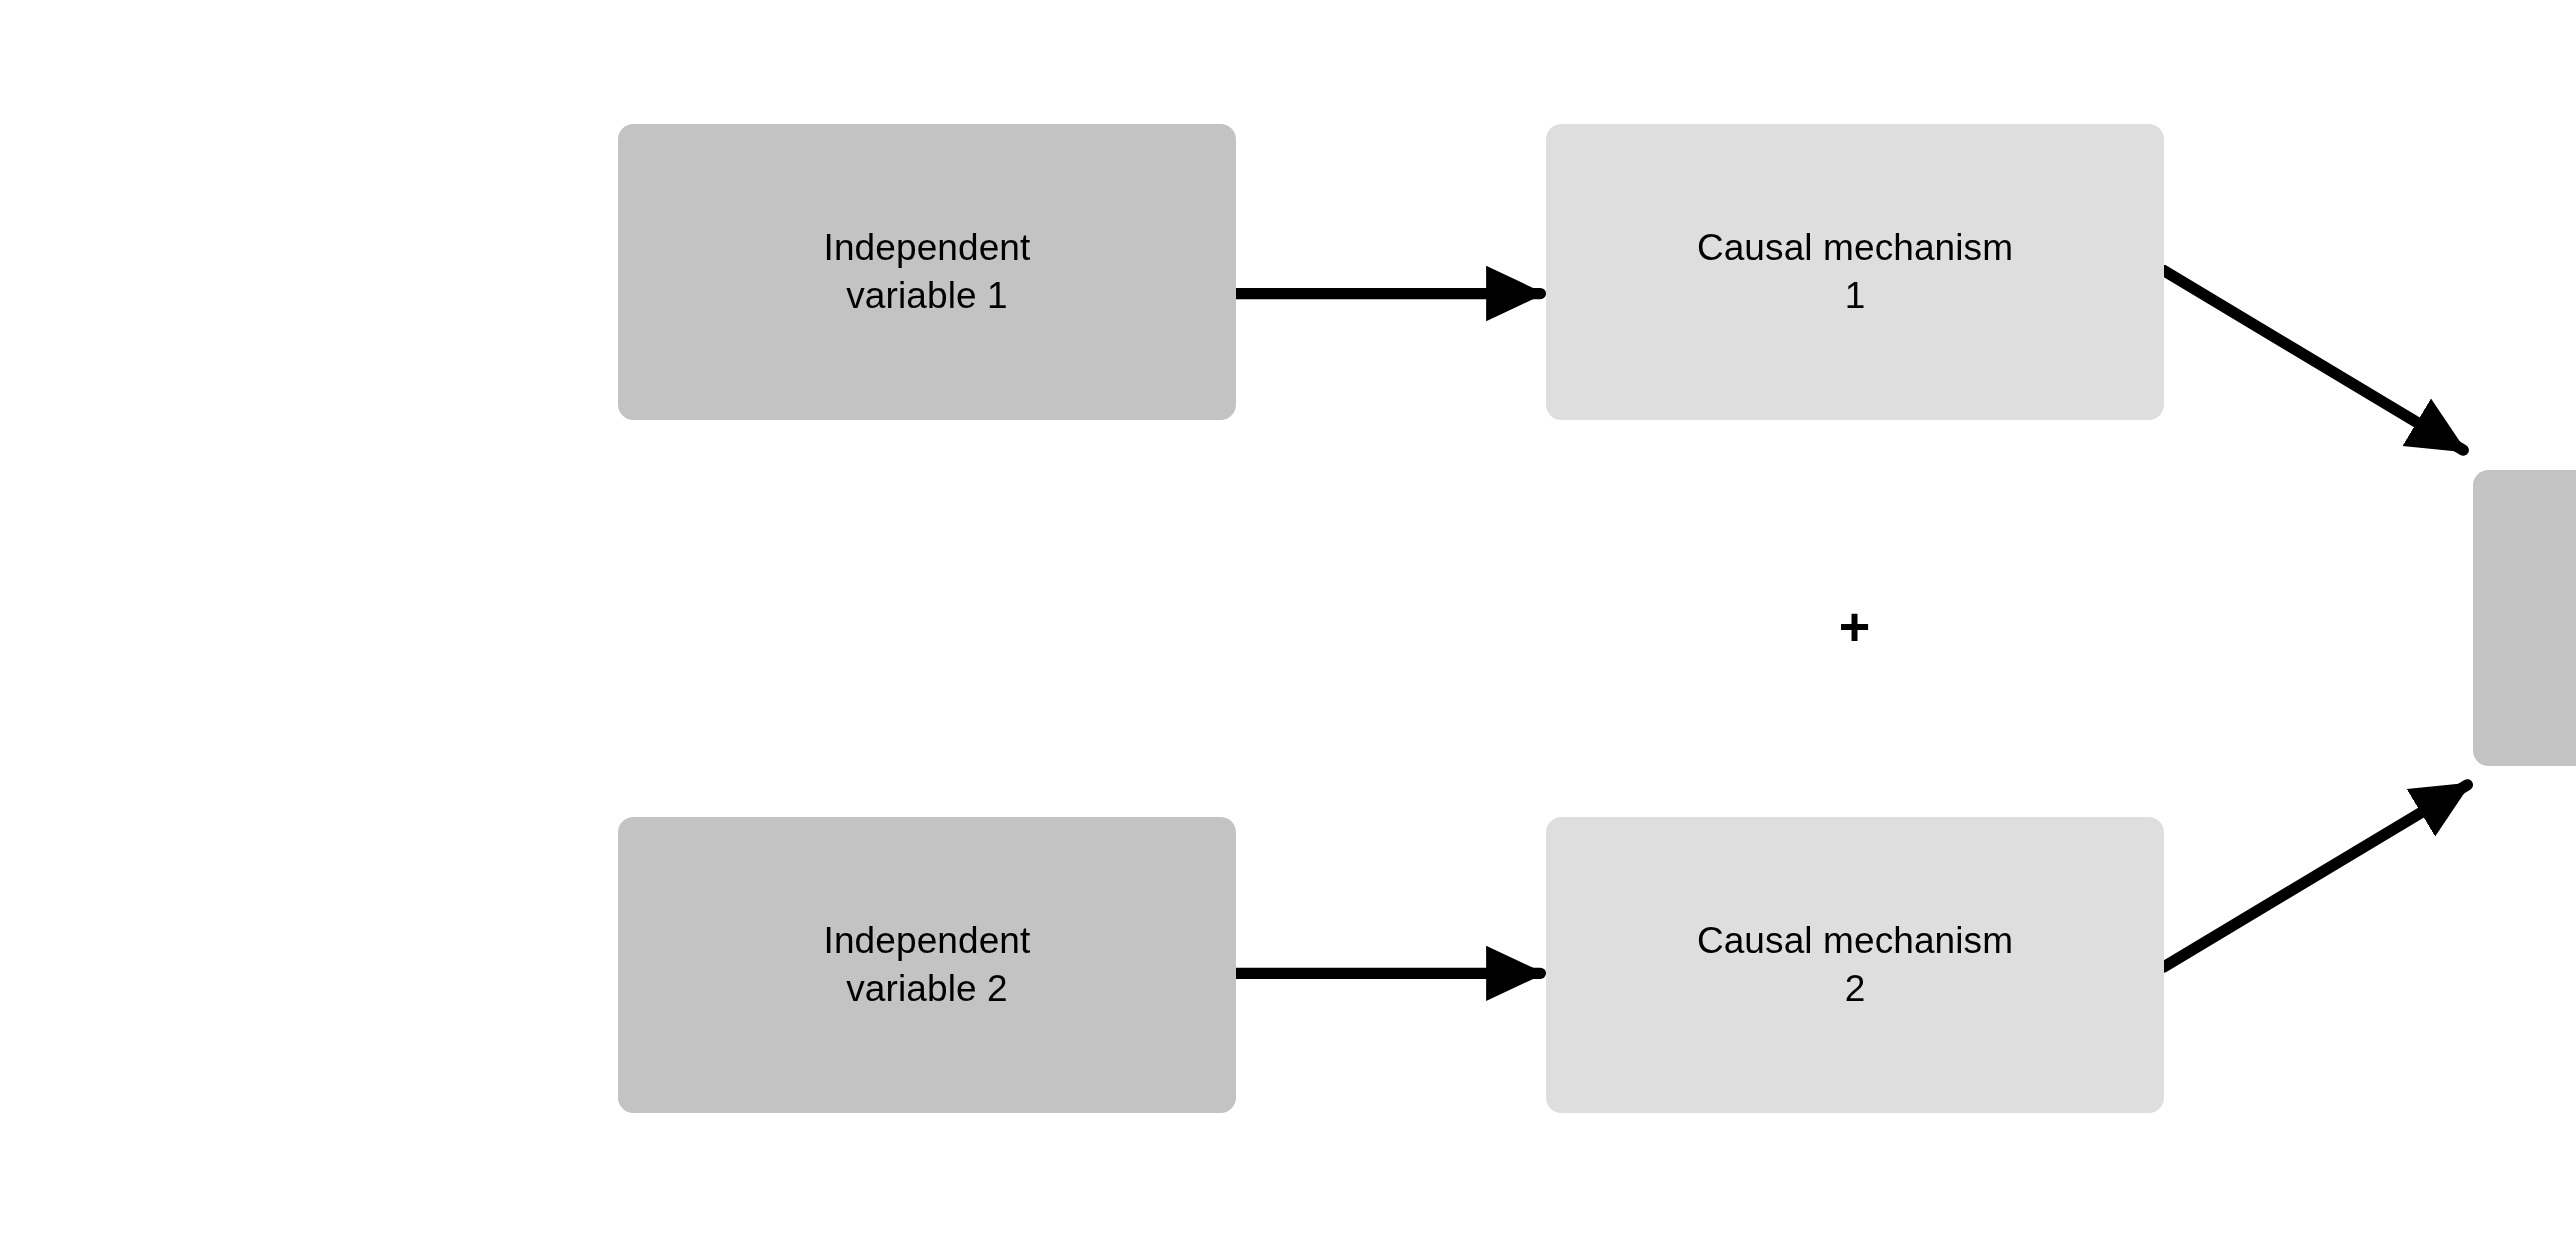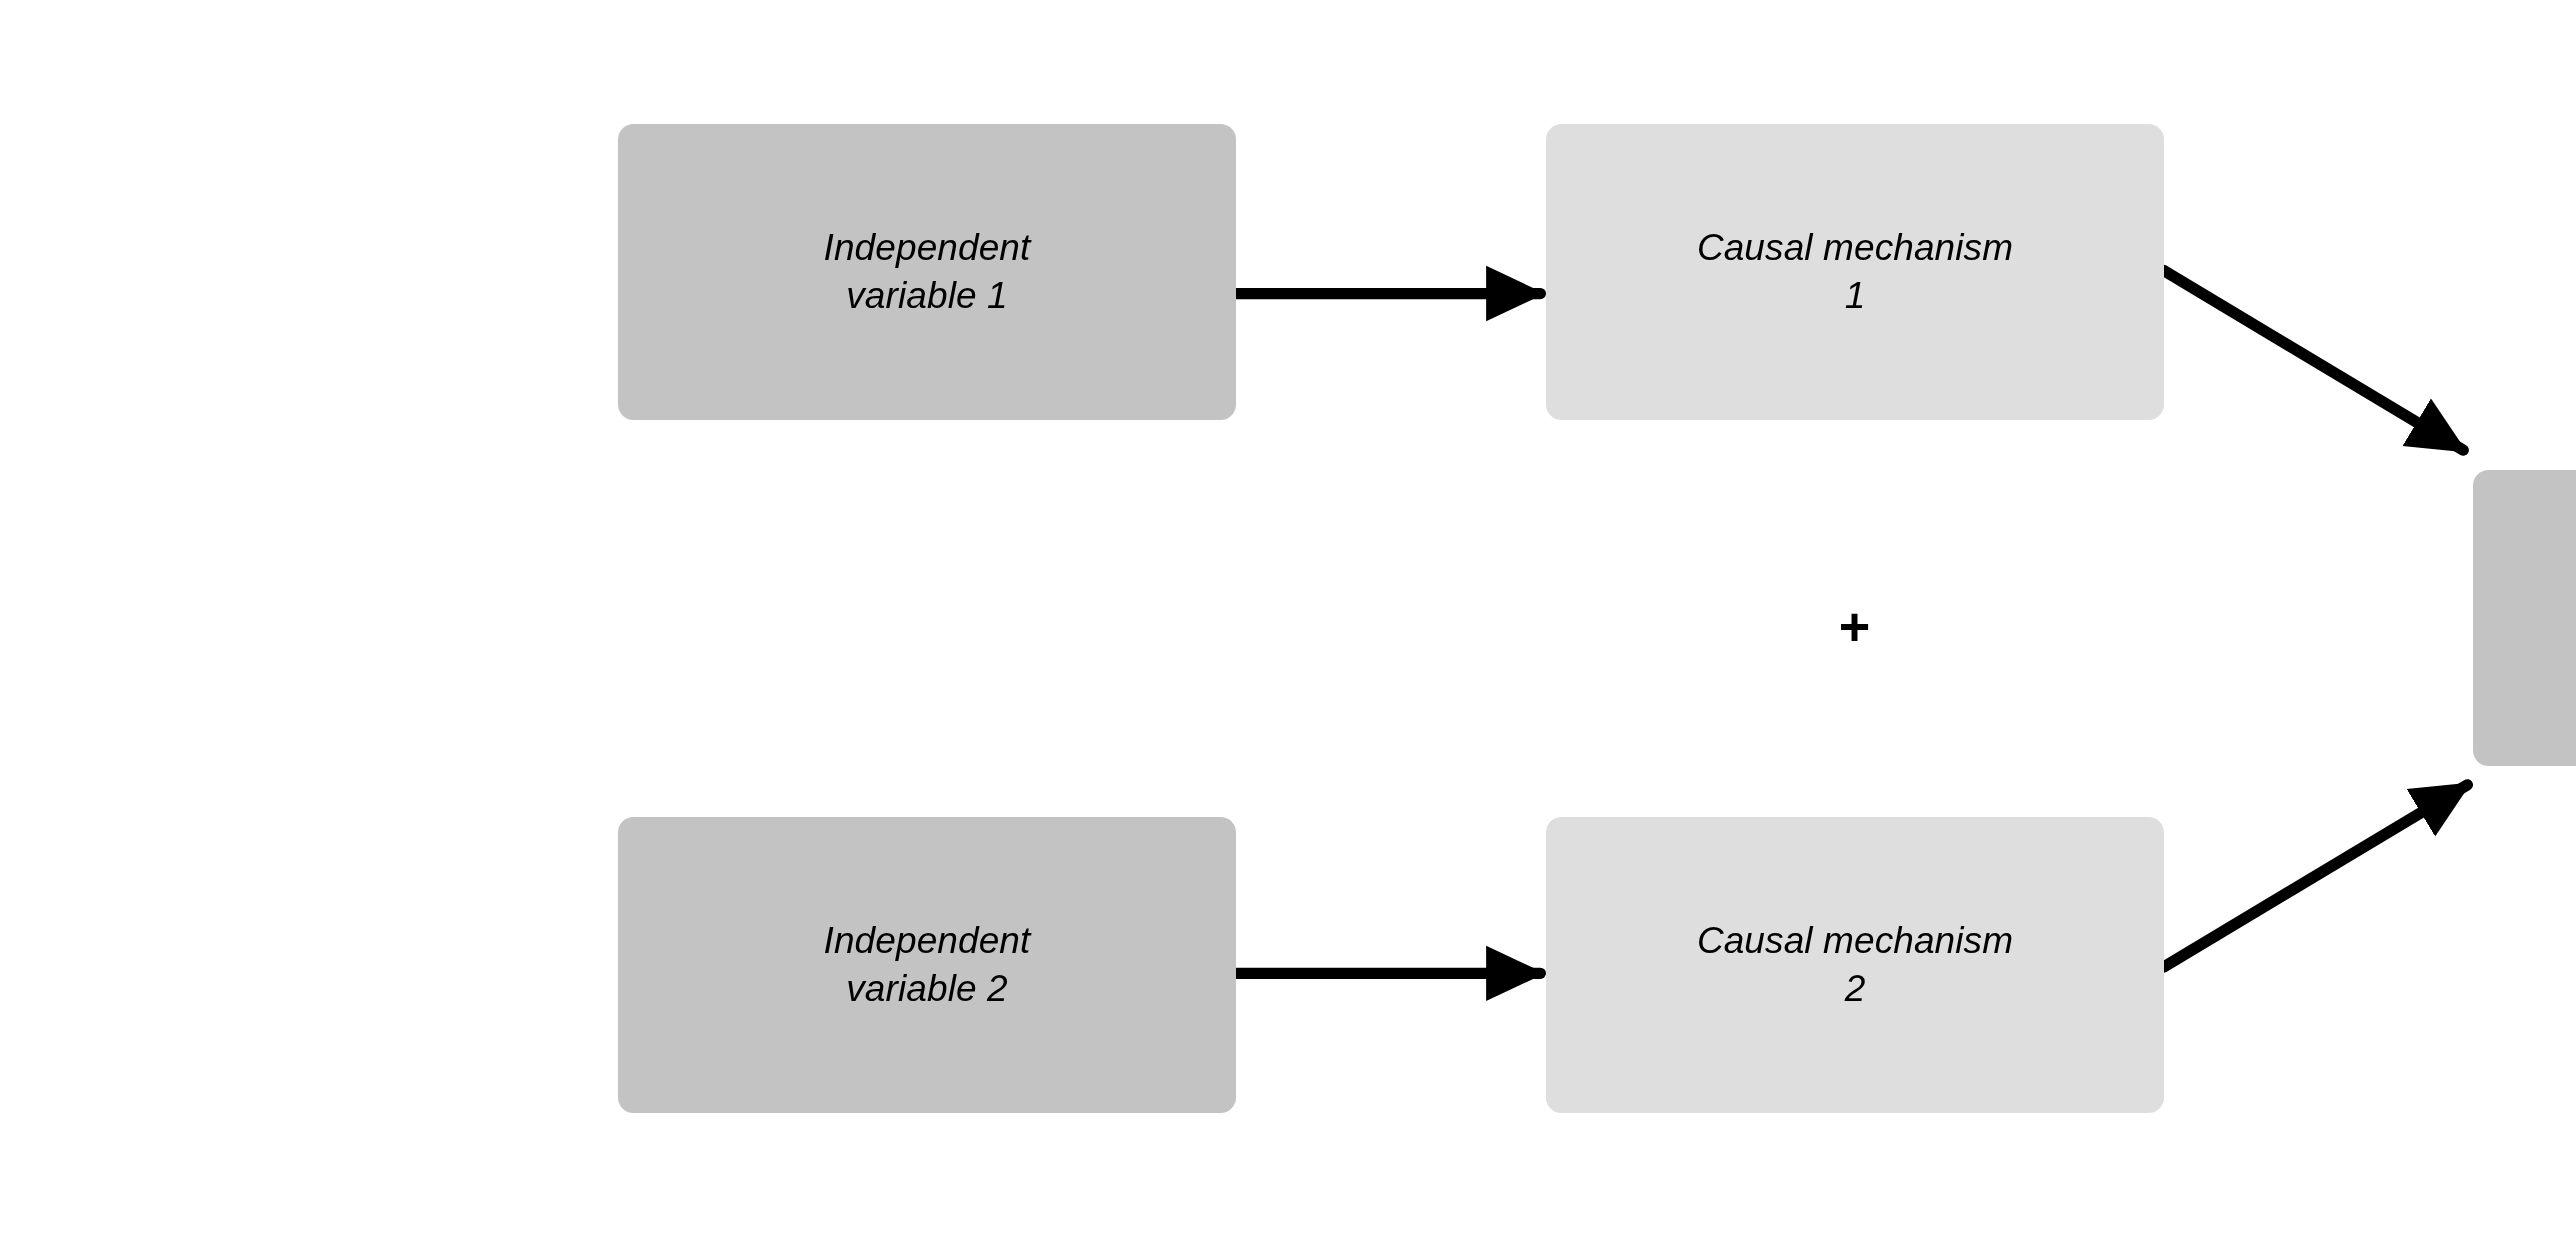--- a/index.html
+++ b/index.html
@@ -32,21 +32,20 @@
     font-size: 37px;
     line-height: 1.30;
     font-weight: 400;
     letter-spacing: 0.1px;
     user-select: none;
   }
   .node .label {
     display: block;
     padding: 0 20.6px;
     white-space: pre-line;
-    font-style: italic;
   }
   #node-iv1 { left: 618px; top: 124px;  width: 618px; height: 296px; background: #c3c3c3; }
   #node-cm1 { left: 1546px; top: 124px;  width: 618px; height: 296px; background: #dedede; }
   #node-iv2 { left: 618px; top: 817px; width: 618px; height: 296px; background: #c3c3c3; }
   #node-cm2 { left: 1546px; top: 817px; width: 618px; height: 296px; background: #dedede; }
   #node-dv  { left: 2473px; top: 470px;  width: 618px; height: 296px; background: #c3c3c3; }
 
   #plus-sign {
     position: absolute;
     left: 1777px;

